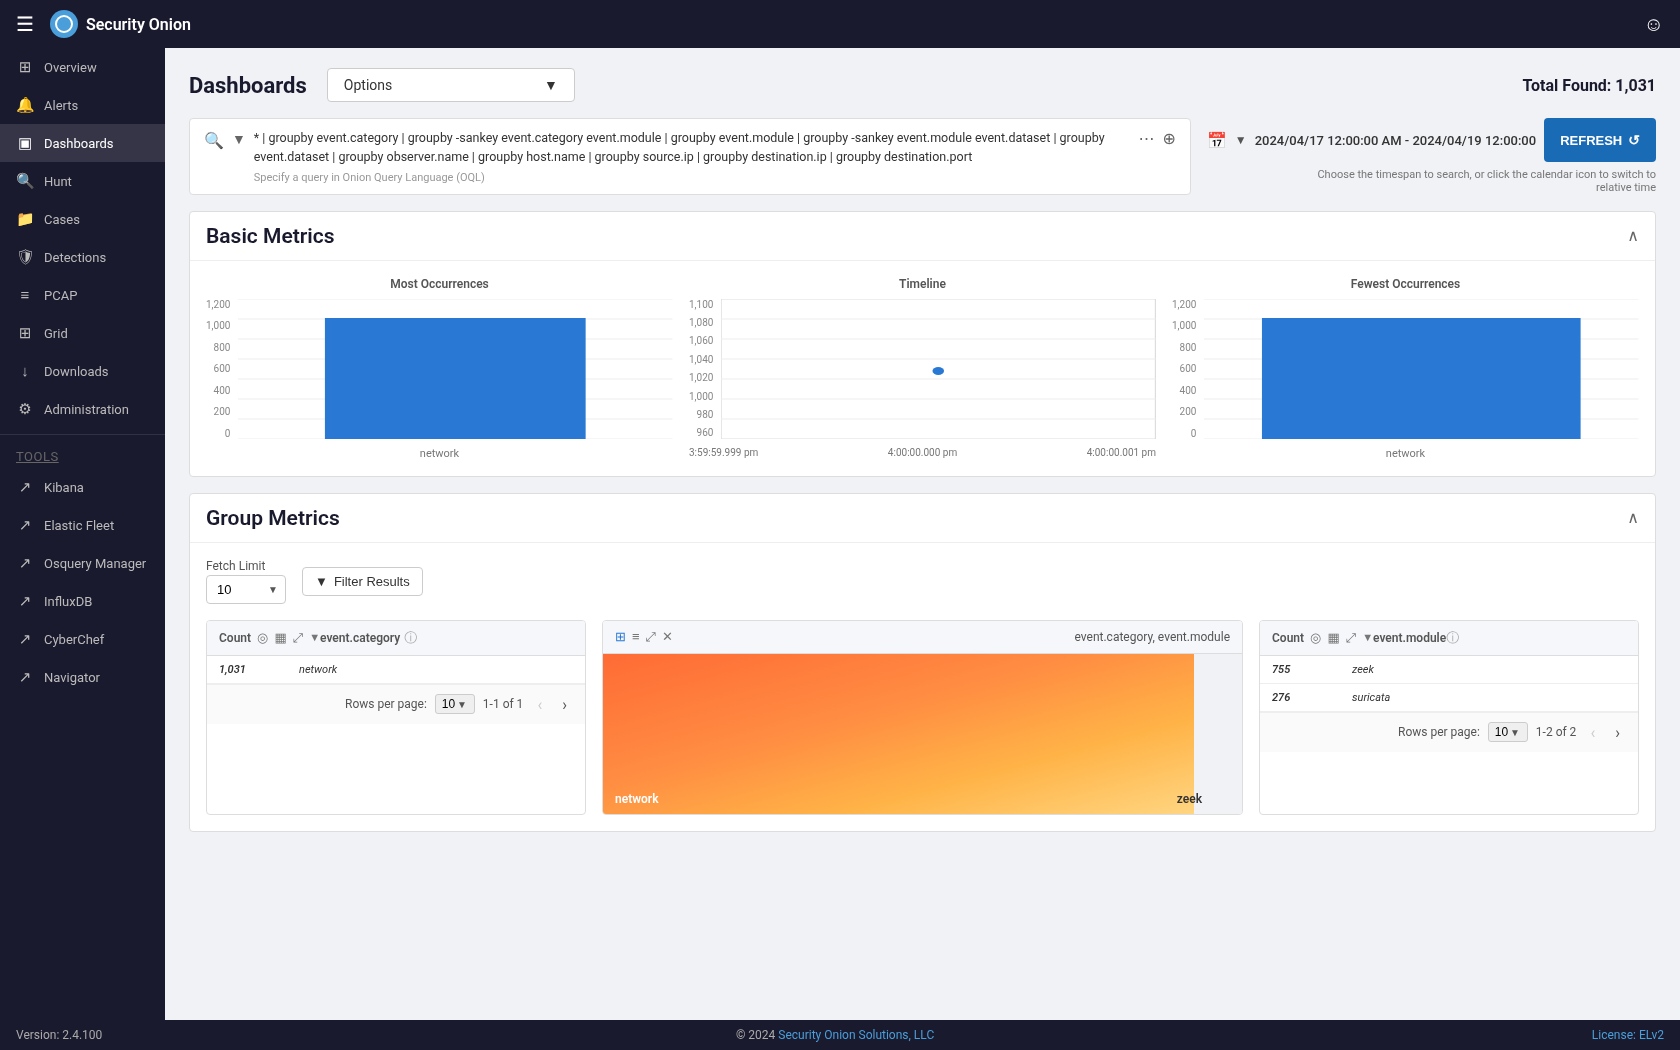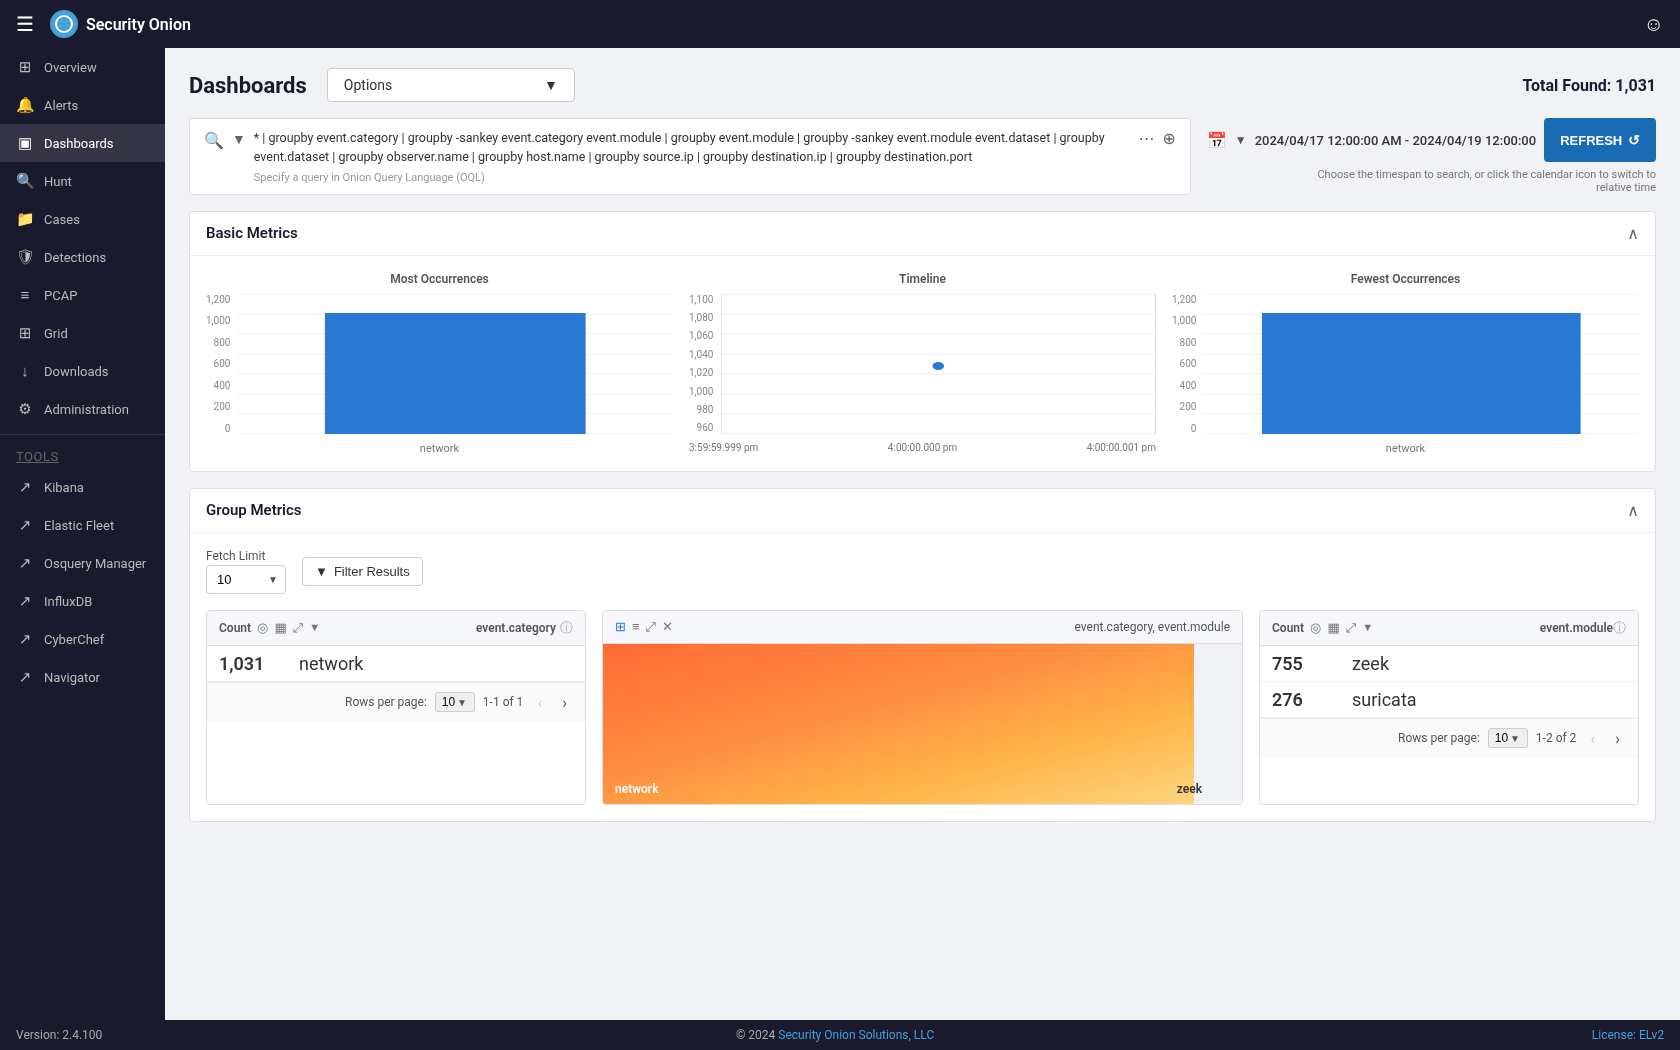--- a/index.html
+++ b/index.html
@@ -104,21 +104,21 @@
       border-radius: 4px;
       margin-bottom: 16px;
     }
     .section-header {
       display: flex;
       align-items: center;
       justify-content: space-between;
       padding: 12px 16px;
       border-bottom: 1px solid #eee;
     }
-    .section-title { font-size: 15px; font-weight: 600; color: #1a1a2e; }
+    .section-title { font-size: 21px; font-weight: 600; color: #1a1a2e; }
     .section-toggle { cursor: pointer; color: #666; font-size: 16px; }
     .section-body { padding: 16px; }
 
     
     .charts-row { display: flex; gap: 16px; }
     .chart-container { flex: 1; }
     .chart-title { font-size: 12px; font-weight: 600; color: #555; text-align: center; margin-bottom: 8px; }
     .chart-x-label { font-size: 11px; color: #777; text-align: center; margin-top: 4px; }
     .fetch-limit-select {
       border: 1px solid #ccc;
@@ -144,27 +144,27 @@
       border: 1px solid #ccc;
       border-radius: 4px;
       background: #fff;
     }
 
     .group-tables-row { display: flex; gap: 16px; }
     .group-table { flex: 1; border: 1px solid #ddd; border-radius: 4px; overflow: hidden; }
     .group-table-header {
       display: flex;
       align-items: center;
-      justify-content: space-between;
+      justify-content: flex-start;
       background: #f5f7fa;
       padding: 8px 12px;
       border-bottom: 1px solid #ddd;
     }
     .group-table-col { font-size: 12px; font-weight: 600; color: #555; display: flex; align-items: center; gap: 4px; }
-    .group-table-row { display: flex; align-items: flex-end; padding: 7px 12px; border-bottom: 1px solid #eee; font-size: 18px; }
+    .group-table-row { display: flex; align-items: flex-end; padding: 7px 12px; border-bottom: 1px solid #eee; font-size: 11px; font-style: italic; }
     .group-table-row:last-of-type { border-bottom: none; }
     .group-table-cell { flex: 1; color: #333; }
     .group-table-cell.count { font-weight: 600; max-width: 80px; }
 
     
     .pagination-row {
       display: flex;
       align-items: center;
       justify-content: flex-end;
       padding: 8px 12px;

